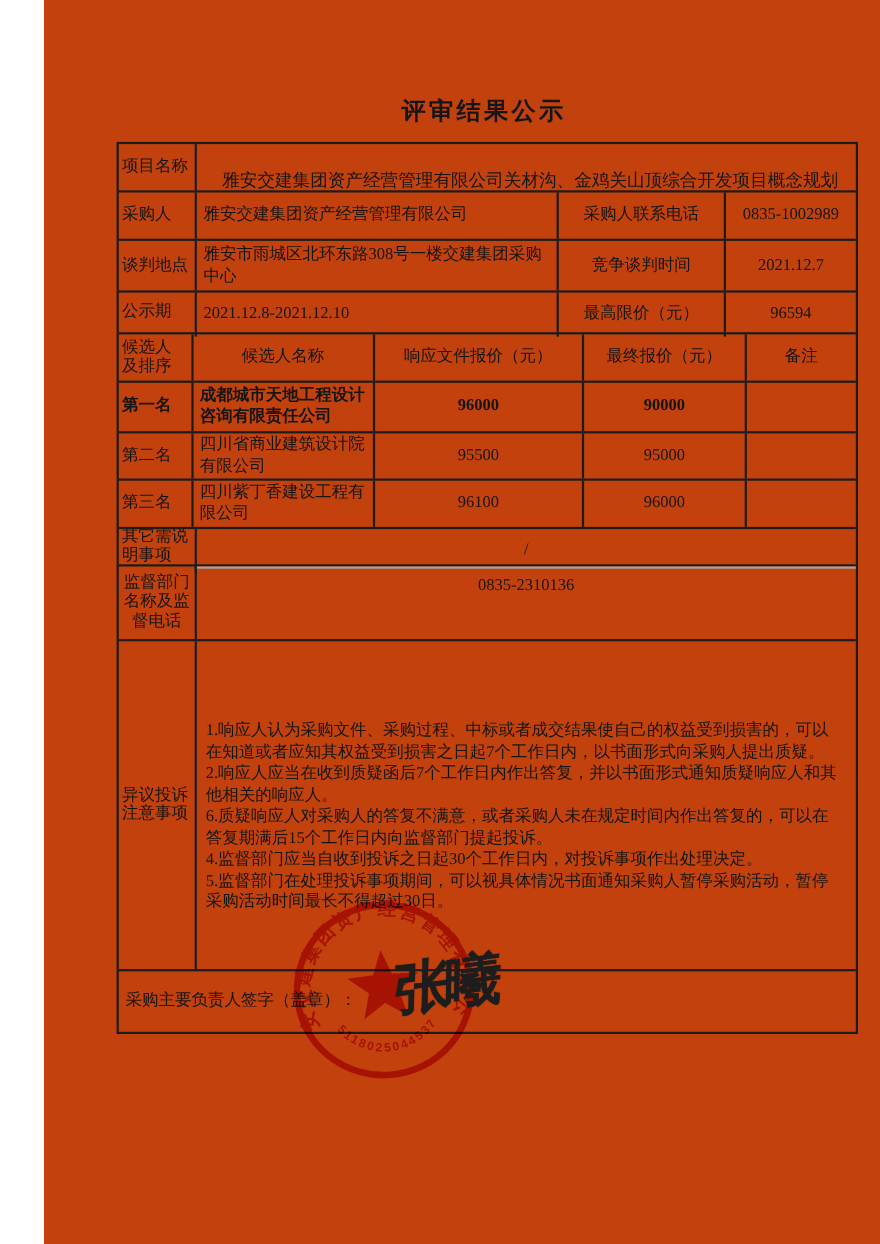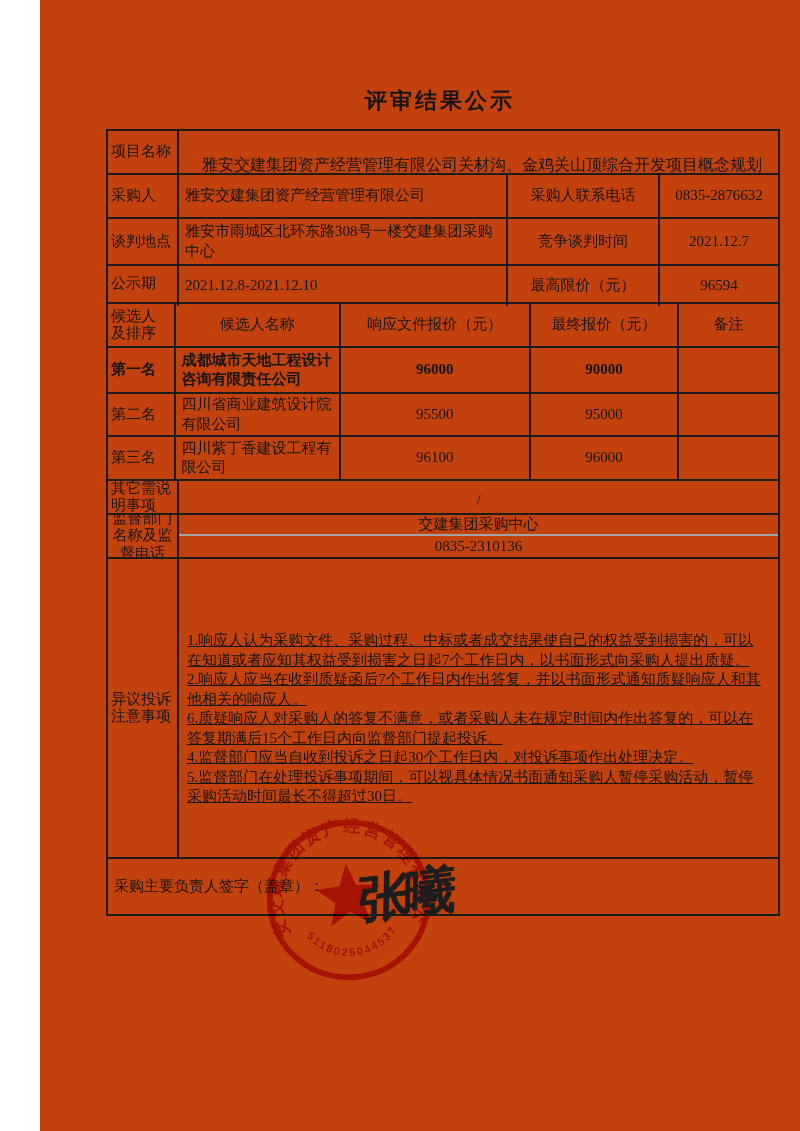--- a/index.html
+++ b/index.html
@@ -65,21 +65,21 @@
       <div class="cell nb lab">项目名称</div>
       <div class="cell w-wide" style="align-items:flex-start;">
         <span class="project-val">雅安交建集团资产经营管理有限公司关材沟、金鸡关山顶综合开发项目概念规划设计服务</span>
       </div>
     </div>
 
     <div class="row" style="height:44px;">
       <div class="cell nb lab">采购人</div>
       <div class="cell w-val">雅安交建集团资产经营管理有限公司</div>
       <div class="cell w-l3">采购人联系电话</div>
-      <div class="cell w-l4">0835-2876632</div>
+      <div class="cell w-l4">0835-1002989</div>
     </div>
 
     <div class="row" style="height:47px;">
       <div class="cell nb lab">谈判地点</div>
       <div class="cell w-val">雅安市雨城区北环东路308号一楼交建集团采购中心</div>
       <div class="cell w-l3">竞争谈判时间</div>
       <div class="cell w-l4">2021.12.7</div>
     </div>
 
     <div class="row" style="height:38px;">
@@ -119,31 +119,30 @@
       <div class="cell k3">96100</div>
       <div class="cell k4">96000</div>
       <div class="cell k5"></div>
     </div>
 
     <div class="row" style="height:34px;">
       <div class="cell nb lab">其它需说明事项</div>
       <div class="cell w-wide center">/</div>
     </div>
 
-    <div class="row" style="height:44px;justify-content:flex-end;">
+    <div class="row" style="height:68px;justify-content:flex-end;">
       <div class="cell nb lab center">监督部门名称及监督电话</div>
       <div class="sup-right" style="border-left:2px solid #1c1c1c;">
-        <div class="sup-sub" style="height:27px;">交建集团采购中心</div>
         <div class="sup-sub bot" style="height:33px;">0835-2310136</div>
       </div>
     </div>
 
     <div class="row" style="height:300px;">
       <div class="cell nb lab">异议投诉注意事项</div>
-      <div class="cell w-wide notice-cell" style="display:block;text-decoration:underline;">
+      <div class="cell w-wide notice-cell" style="display:block;">
         <div class="item">1.响应人认为采购文件、采购过程、中标或者成交结果使自己的权益受到损害的，可以在知道或者应知其权益受到损害之日起7个工作日内，以书面形式向采购人提出质疑。</div>
         <div class="item">2.响应人应当在收到质疑函后7个工作日内作出答复，并以书面形式通知质疑响应人和其他相关的响应人。</div>
         <div class="item">6.质疑响应人对采购人的答复不满意，或者采购人未在规定时间内作出答复的，可以在答复期满后15个工作日内向监督部门提起投诉。</div>
         <div class="item">4.监督部门应当自收到投诉之日起30个工作日内，对投诉事项作出处理决定。</div>
         <div class="item">5.监督部门在处理投诉事项期间，可以视具体情况书面通知采购人暂停采购活动，暂停采购活动时间最长不得超过30日。</div>
       </div>
     </div>
 
     <div class="row sign-row" style="height:57px;">
       <div class="cell nb" style="width:674px;">采购主要负责人签字（盖章）：</div>

